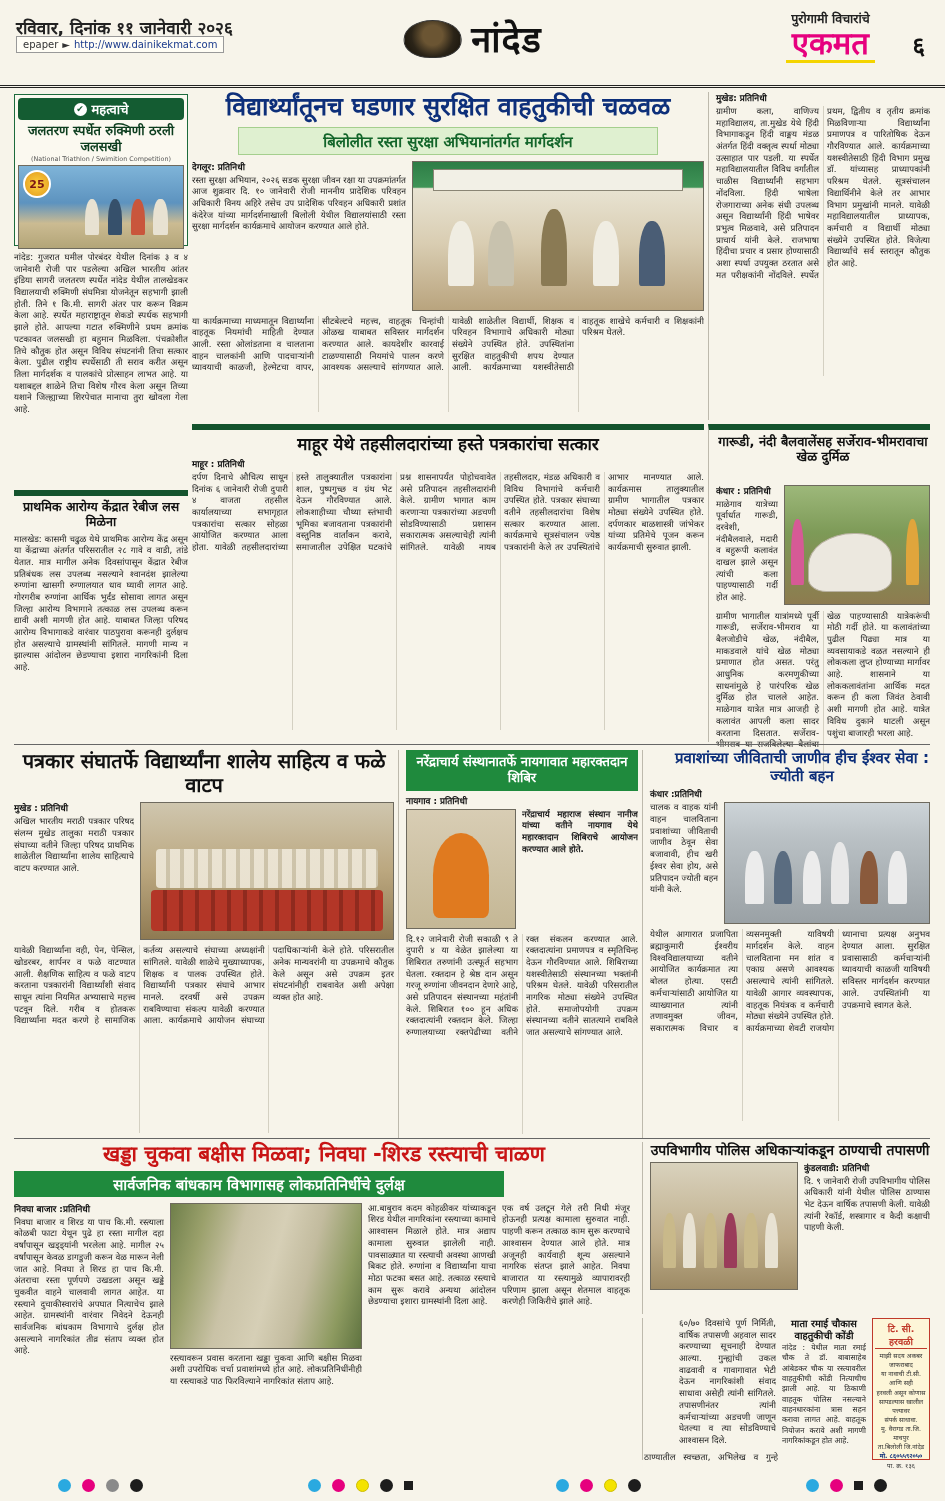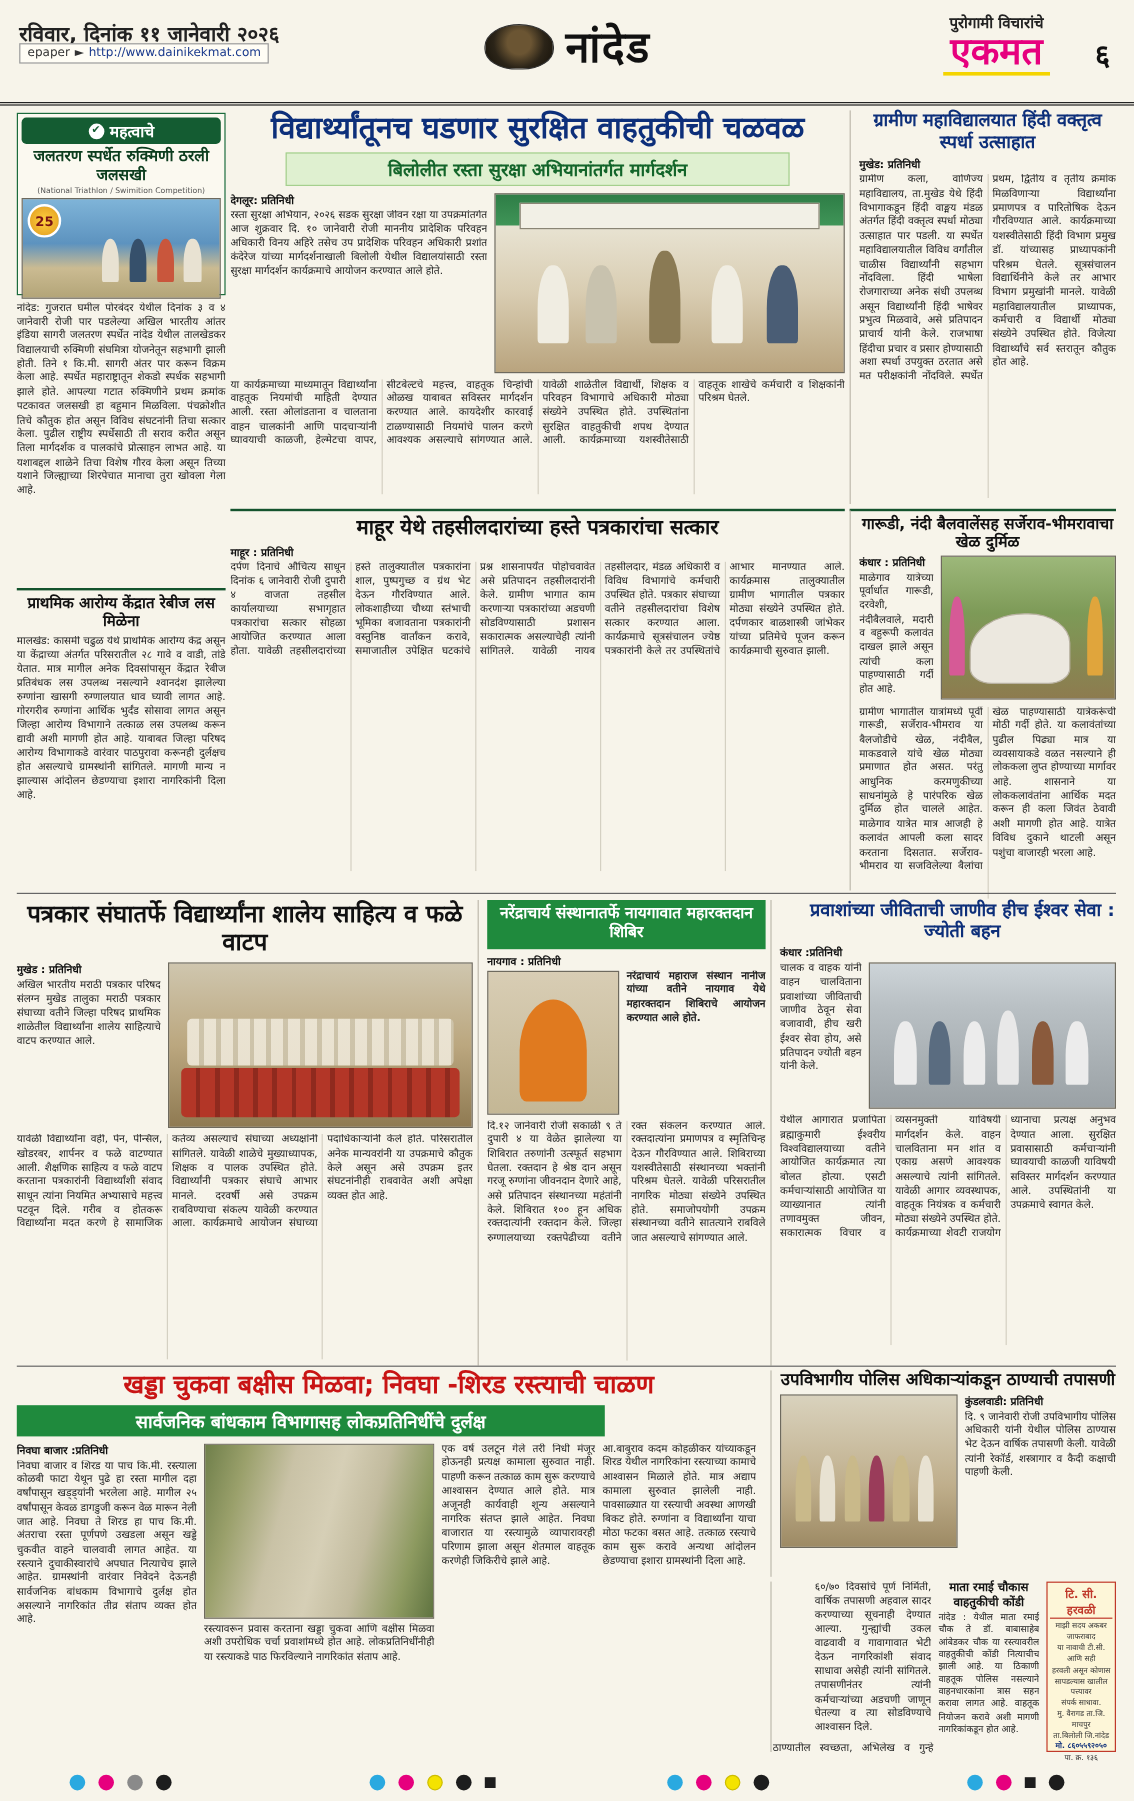--- a/index.html
+++ b/index.html
@@ -24,21 +24,21 @@
   .byline{font-size:8.8px;font-weight:bold;color:#111;margin-bottom:2px;}
   .cols2{column-count:2;column-gap:8px;column-rule:1px solid #d4d0c2;}
   .cols3{column-count:3;column-gap:8px;column-rule:1px solid #d4d0c2;}
   .cols4{column-count:4;column-gap:8px;column-rule:1px solid #d4d0c2;}
   .cols5{column-count:5;column-gap:8px;column-rule:1px solid #d4d0c2;}
   .hl{font-weight:bold;text-align:center;line-height:1.18;}
   .hl-blue{color:#0d2f7a;}
   .hl-black{color:#111;}
   .hl-red{color:#c81414;}
   .rule-l{border-left:1px solid #bdb9ac;padding-left:7px;}
-  .hr{border-top:2px solid #14532d;}
+  .hr{border-top:6px solid #14532d;}
   
   .lbox{border:1.5px solid #1c6b3c;padding:3px;background:#fbf9f0;}
   .badge{background:#145c32;color:#fff;border-radius:4px;display:flex;align-items:center;justify-content:center;gap:5px;font-weight:bold;font-size:13px;padding:2px 0;}
   .bic{width:13px;height:13px;border-radius:50%;background:#fff;color:#145c32;font-size:9px;display:flex;align-items:center;justify-content:center;font-weight:bold;}
   .lb-title{color:#0c3d1e;font-weight:bold;font-size:13px;text-align:center;line-height:1.2;margin:3px 0 1px;}
   .lb-note{font-size:6.4px;color:#555;text-align:center;margin-bottom:2px;}
   
   .photo{position:relative;overflow:hidden;border:1px solid #6e6a5e;flex-shrink:0;}
   .fig{position:absolute;bottom:16%;width:9%;height:44%;border-radius:45% 45% 8% 8%/55% 55% 6% 6%;}
   .ph-swim{background:linear-gradient(180deg,#7fb4d8 0%,#5d93bf 45%,#cbbb92 70%,#b3a578 100%);}
@@ -136,27 +136,26 @@
     <div class="txt cols4" style="margin-top:5px;height:96px;">या कार्यक्रमाच्या माध्यमातून विद्यार्थ्यांना वाहतूक नियमांची माहिती देण्यात आली. रस्ता ओलांडताना व चालताना वाहन चालकांनी आणि पादचाऱ्यांनी घ्यावयाची काळजी, हेल्मेटचा वापर, सीटबेल्टचे महत्त्व, वाहतूक चिन्हांची ओळख याबाबत सविस्तर मार्गदर्शन करण्यात आले. कायदेशीर कारवाई टाळण्यासाठी नियमांचे पालन करणे आवश्यक असल्याचे सांगण्यात आले. यावेळी शाळेतील विद्यार्थी, शिक्षक व परिवहन विभागाचे अधिकारी मोठ्या संख्येने उपस्थित होते. उपस्थितांना सुरक्षित वाहतुकीची शपथ देण्यात आली. कार्यक्रमाच्या यशस्वीतेसाठी वाहतूक शाखेचे कर्मचारी व शिक्षकांनी परिश्रम घेतले.</div>
   </section>
 
   <section class="abs hr" style="left:192px;top:424px;width:512px;height:318px;padding-top:4px;">
     <h2 class="hl hl-black" style="font-size:17px;width:70%;margin:0 auto 4px;">माहूर येथे तहसीलदारांच्या हस्ते पत्रकारांचा सत्कार</h2>
     <div class="byline">माहूर : प्रतिनिधी</div>
     <div class="txt cols5" style="height:258px;">दर्पण दिनाचे औचित्य साधून दिनांक ६ जानेवारी रोजी दुपारी ४ वाजता तहसील कार्यालयाच्या सभागृहात पत्रकारांचा सत्कार सोहळा आयोजित करण्यात आला होता. यावेळी तहसीलदारांच्या हस्ते तालुक्यातील पत्रकारांना शाल, पुष्पगुच्छ व ग्रंथ भेट देऊन गौरविण्यात आले. लोकशाहीच्या चौथ्या स्तंभाची भूमिका बजावताना पत्रकारांनी वस्तुनिष्ठ वार्तांकन करावे, समाजातील उपेक्षित घटकांचे प्रश्न शासनापर्यंत पोहोचवावेत असे प्रतिपादन तहसीलदारांनी केले. ग्रामीण भागात काम करणाऱ्या पत्रकारांच्या अडचणी सोडविण्यासाठी प्रशासन सकारात्मक असल्याचेही त्यांनी सांगितले. यावेळी नायब तहसीलदार, मंडळ अधिकारी व विविध विभागांचे कर्मचारी उपस्थित होते. पत्रकार संघाच्या वतीने तहसीलदारांचा विशेष सत्कार करण्यात आला. कार्यक्रमाचे सूत्रसंचालन ज्येष्ठ पत्रकारांनी केले तर उपस्थितांचे आभार मानण्यात आले. कार्यक्रमास तालुक्यातील ग्रामीण भागातील पत्रकार मोठ्या संख्येने उपस्थित होते. दर्पणकार बाळशास्त्री जांभेकर यांच्या प्रतिमेचे पूजन करून कार्यक्रमाची सुरुवात झाली.</div>
   </section>
 
   <section class="abs rule-l" style="left:708px;top:92px;width:222px;height:328px;">
-    <h2 class="hl hl-blue" style="font-size:15px;margin-bottom:4px;">ग्रामीण महाविद्यालयात हिंदी वक्तृत्व स्पर्धा उत्साहात</h2>
     <div class="byline">मुखेड: प्रतिनिधी</div>
     <div class="txt cols2" style="height:270px;">ग्रामीण कला, वाणिज्य महाविद्यालय, ता.मुखेड येथे हिंदी विभागाकडून हिंदी वाङ्मय मंडळ अंतर्गत हिंदी वक्तृत्व स्पर्धा मोठ्या उत्साहात पार पडली. या स्पर्धेत महाविद्यालयातील विविध वर्गांतील चाळीस विद्यार्थ्यांनी सहभाग नोंदविला. हिंदी भाषेला रोजगाराच्या अनेक संधी उपलब्ध असून विद्यार्थ्यांनी हिंदी भाषेवर प्रभुत्व मिळवावे, असे प्रतिपादन प्राचार्य यांनी केले. राजभाषा हिंदीचा प्रचार व प्रसार होण्यासाठी अशा स्पर्धा उपयुक्त ठरतात असे मत परीक्षकांनी नोंदविले. स्पर्धेत प्रथम, द्वितीय व तृतीय क्रमांक मिळविणाऱ्या विद्यार्थ्यांना प्रमाणपत्र व पारितोषिक देऊन गौरविण्यात आले. कार्यक्रमाच्या यशस्वीतेसाठी हिंदी विभाग प्रमुख डॉ. यांच्यासह प्राध्यापकांनी परिश्रम घेतले. सूत्रसंचालन विद्यार्थिनीने केले तर आभार विभाग प्रमुखांनी मानले. यावेळी महाविद्यालयातील प्राध्यापक, कर्मचारी व विद्यार्थी मोठ्या संख्येने उपस्थित होते. विजेत्या विद्यार्थ्यांचे सर्व स्तरातून कौतुक होत आहे.</div>
   </section>
 
   <section class="abs rule-l hr" style="left:708px;top:424px;width:222px;height:318px;padding-top:4px;">
-    <h2 class="hl hl-black" style="font-size:13px;margin-bottom:2px;">गारूडी, नंदी बैलवालेंसह सर्जेराव-भीमरावाचा खेळ दुर्मिळ</h2>
+    <h2 class="hl hl-black" style="font-size:13px;margin-bottom:20px;">गारूडी, नंदी बैलवालेंसह सर्जेराव-भीमरावाचा खेळ दुर्मिळ</h2>
     <div class="flexrow" style="height:122px;">
       <div style="width:62px;overflow:hidden;">
         <div class="byline">कंधार : प्रतिनिधी</div>
         <div class="txt" style="height:108px;">माळेगाव यात्रेच्या पूर्वार्धात गारूडी, दरवेशी, नंदीबैलवाले, मदारी व बहुरूपी कलावंत दाखल झाले असून त्यांची कला पाहण्यासाठी गर्दी होत आहे.</div>
       </div>
       <div class="photo ph-bull" style="width:146px;height:120px;">
         <span class="bull"></span>
         <span class="fig" style="left:4%;height:56%;background:#d65a96;"></span>
         <span class="fig" style="left:84%;height:56%;background:#e0a53c;"></span>
       </div>
@@ -217,22 +216,22 @@
     <div class="green-band" style="width:490px;font-size:15px;padding:3px 6px;margin-top:4px;">सार्वजनिक बांधकाम विभागासह लोकप्रतिनिधींचे दुर्लक्ष</div>
     <div class="flexrow" style="margin-top:6px;height:252px;">
       <div style="width:150px;overflow:hidden;">
         <div class="byline">निवघा बाजार :प्रतिनिधी</div>
         <div class="txt" style="height:238px;">निवघा बाजार व शिरड या पाच कि.मी. रस्त्याला कोळबी फाटा येथून पुढे हा रस्ता मागील दहा वर्षांपासून खड्ड्यांनी भरलेला आहे. मागील २५ वर्षांपासून केवळ डागडुजी करून वेळ मारून नेली जात आहे. निवघा ते शिरड हा पाच कि.मी. अंतराचा रस्ता पूर्णपणे उखडला असून खड्डे चुकवीत वाहने चालवावी लागत आहेत. या रस्त्याने दुचाकीस्वारांचे अपघात नित्याचेच झाले आहेत. ग्रामस्थांनी वारंवार निवेदने देऊनही सार्वजनिक बांधकाम विभागाचे दुर्लक्ष होत असल्याने नागरिकांत तीव्र संताप व्यक्त होत आहे.</div>
       </div>
       <div style="width:192px;overflow:hidden;">
         <div class="photo ph-road" style="width:192px;height:146px;"></div>
         <div class="txt" style="margin-top:4px;height:98px;">रस्त्यावरून प्रवास करताना खड्डा चुकवा आणि बक्षीस मिळवा अशी उपरोधिक चर्चा प्रवाशांमध्ये होत आहे. लोकप्रतिनिधींनीही या रस्त्याकडे पाठ फिरविल्याने नागरिकांत संताप आहे.</div>
       </div>
+      <div class="txt" style="width:128px;height:252px;">आ.बाबुराव कदम कोहळीकर यांच्याकडून शिरड येथील नागरिकांना रस्त्याच्या कामाचे आश्वासन मिळाले होते. मात्र अद्याप कामाला सुरुवात झालेली नाही. पावसाळ्यात या रस्त्याची अवस्था आणखी बिकट होते. रुग्णांना व विद्यार्थ्यांना याचा मोठा फटका बसत आहे. तत्काळ रस्त्याचे काम सुरू करावे अन्यथा आंदोलन छेडण्याचा इशारा ग्रामस्थांनी दिला आहे.</div>
       <div class="txt" style="width:128px;height:252px;">एक वर्ष उलटून गेले तरी निधी मंजूर होऊनही प्रत्यक्ष कामाला सुरुवात नाही. पाहणी करून तत्काळ काम सुरू करण्याचे आश्वासन देण्यात आले होते. मात्र अजूनही कार्यवाही शून्य असल्याने नागरिक संतप्त झाले आहेत. निवघा बाजारात या रस्त्यामुळे व्यापारावरही परिणाम झाला असून शेतमाल वाहतूक करणेही जिकिरीचे झाले आहे.</div>
-      <div class="txt" style="width:128px;height:252px;">आ.बाबुराव कदम कोहळीकर यांच्याकडून शिरड येथील नागरिकांना रस्त्याच्या कामाचे आश्वासन मिळाले होते. मात्र अद्याप कामाला सुरुवात झालेली नाही. पावसाळ्यात या रस्त्याची अवस्था आणखी बिकट होते. रुग्णांना व विद्यार्थ्यांना याचा मोठा फटका बसत आहे. तत्काळ रस्त्याचे काम सुरू करावे अन्यथा आंदोलन छेडण्याचा इशारा ग्रामस्थांनी दिला आहे.</div>
     </div>
   </section>
 
   <section class="abs rule-l" style="left:642px;top:1142px;width:288px;height:172px;">
     <h2 class="hl hl-black" style="font-size:14px;margin-bottom:3px;">उपविभागीय पोलिस अधिकाऱ्यांकडून ठाण्याची तपासणी</h2>
     <div class="flexrow" style="height:128px;">
       <div class="photo ph-police" style="width:148px;height:128px;">
         <span class="fig" style="left:8%;background:#c9b98a;"></span>
         <span class="fig" style="left:22%;background:#e8e2d2;"></span>
         <span class="fig" style="left:36%;background:#c9b98a;"></span>

